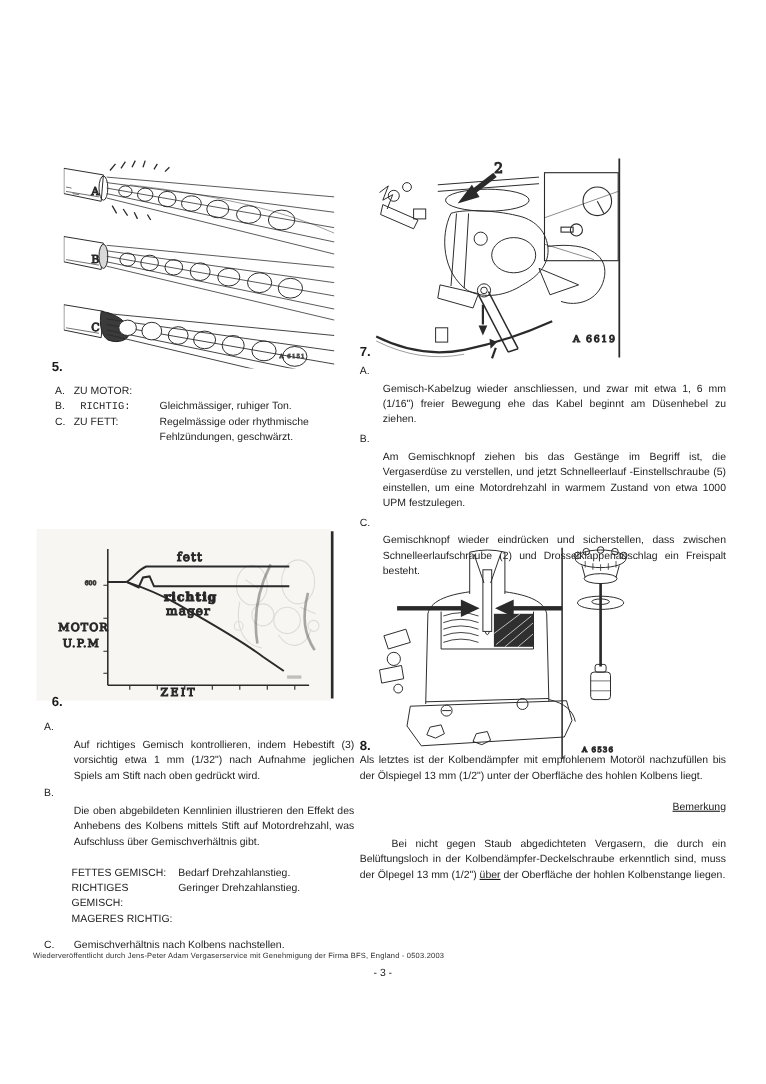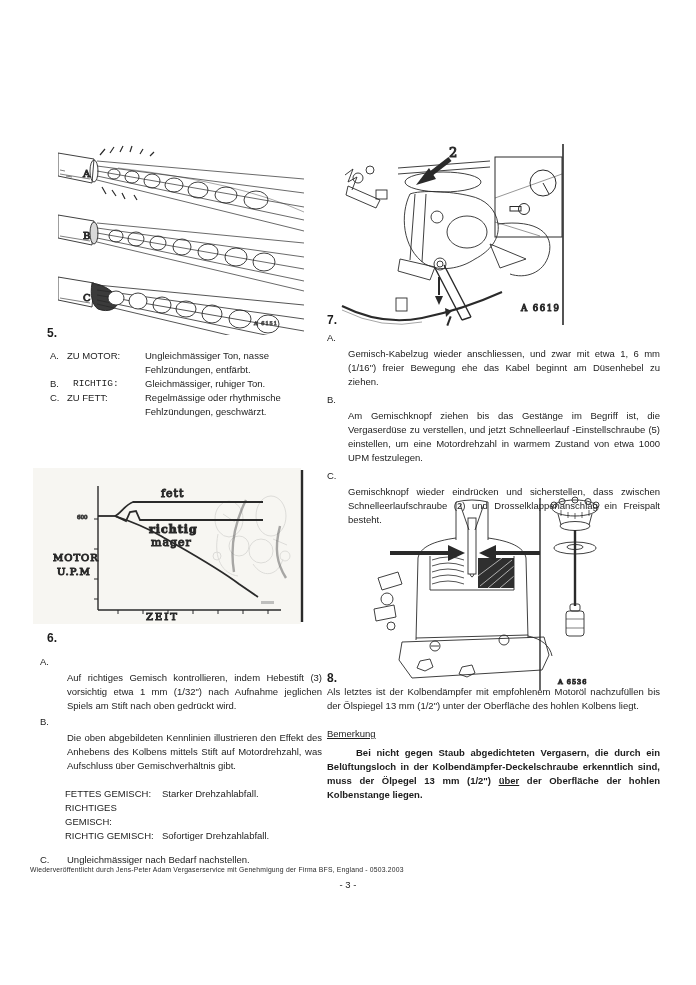--- a/index.html
+++ b/index.html
@@ -18,22 +18,22 @@
   .s5-row { display:grid; grid-template-columns:17px 78px 138px; }
   .s67-item { display:grid; }
   .s7 .s67-item { grid-template-columns:21px 1fr; margin-top:4px; }
   .s6 .s67-item { grid-template-columns:27px 1fr; margin-top:10px; }
   .s6 .s67-item + .s67-item { margin-top:2px; }
   .just { text-align:justify;margin-top:16px; }
   .mix-table { margin:14px 0 0 25px; }
   .mix-row { display:grid; grid-template-columns:97px 1fr; }
   .s6-c { margin-top:12px; }
   .s8-para1 { margin-top:0; }
-  .note-heading { margin-top:14px; text-decoration:underline; font-weight:normal; }
-  .s8-para2 { margin-top:5px; text-indent:29px;font-weight:bold; }
+  .note-heading { margin-top:14px; text-decoration:underline; font-weight:normal;text-align:right; }
+  .s8-para2 { margin-top:20px; text-indent:29px; }
   .u { text-decoration:underline; }
   .footer-credit { position:absolute; left:30px; top:866px; font-size:6.8px; color:#2a2a2a; letter-spacing:.2px; }
   .page-number { position:absolute; left:0; top:879px; width:696px; text-align:center; font-size:9.5px; }
   text { font-family:"DejaVu Serif", serif; fill:#222; }
   .figno { fill:#555; }
 </style>
 </head>
 <body>
 
 <div class="page">
@@ -143,21 +143,20 @@
       <text x="181" y="171" font-size="8.5" letter-spacing="1.5">A 6619</text>
     </svg>
   </div>
 
   <div class="sec" style="left:43px; top:326px; width:272px;">
     <div class="sec-heading" style="margin-left:4px;">5.</div>
     <div class="s5-items">
       <div class="s5-row">
         <span>A.</span>
         <span>ZU MOTOR:</span>
-        <span>Ungleichmässiger Ton, nasse Fehlzündungen, entfärbt.</span>
       </div>
       <div class="s5-row">
         <span>B.</span>
         <span style="padding-left:6px;font-family:Liberation Mono, monospace;">RICHTIG:</span>
         <span>Gleichmässiger, ruhiger Ton.</span>
       </div>
       <div class="s5-row">
         <span>C.</span>
         <span>ZU FETT:</span>
         <span>Regelmässige oder rhythmische Fehlzündungen, geschwärzt.</span>
@@ -174,21 +173,21 @@
     <div class="s67-item">
       <span>B.</span>
       <span class="just">Am Gemischknopf ziehen bis das Gestänge im Begriff ist, die Vergaserdüse zu verstellen, und jetzt Schnelleerlauf -Einstellschraube (5) einstellen, um eine Motordrehzahl in warmem Zustand von etwa 1000 UPM festzulegen.</span>
     </div>
     <div class="s67-item">
       <span>C.</span>
       <span class="just">Gemischknopf wieder eindrücken und sicherstellen, dass zwischen Schnelleerlaufschraube (2) und Drosselklappenanschlag ein Freispalt besteht.</span>
     </div>
   </div>
 
-  <div class="fig" style="left:33px; top:464px;">
+  <div class="fig" style="left:33px; top:477px;">
     <svg width="272" height="162" viewBox="0 0 272 162" fill="none" stroke="#2a2a2a">
       <rect x="0" y="4" width="268" height="156" fill="#f7f6f2" stroke="none"></rect>
       <line x1="269" y1="6" x2="269" y2="158" stroke-width="2.4"></line>
 
       <g opacity="0.18" stroke="#666" stroke-width="1">
         <ellipse cx="196" cy="55" rx="14" ry="18"></ellipse>
           <ellipse cx="238" cy="52" rx="15" ry="20"></ellipse>
         <circle cx="206" cy="82" r="10"></circle>
           <circle cx="228" cy="87" r="12"></circle>
         <path d="M185,70 C180,95 190,110 205,112 M220,100 C230,115 245,112 250,95 M190,50 l12,8 M240,75 l14,6"></path>
@@ -220,21 +219,21 @@
       <text x="128" y="33" font-size="11" letter-spacing="1">fett</text>
       <text x="116" y="69" font-size="11" letter-spacing="1" font-weight="bold">richtig</text>
       <text x="118" y="82" font-size="11" letter-spacing="1">mager</text>
       <text x="20" y="97" font-size="10" letter-spacing="1">MOTOR</text>
       <text x="24" y="111" font-size="10" letter-spacing="1">U.P.M</text>
       <text x="113" y="156" font-size="10" letter-spacing="2">ZEIT</text>
       <rect x="228" y="137" width="13" height="3" fill="#888" opacity="0.5" stroke="none"></rect>
     </svg>
   </div>
 
-  <div class="fig" style="left:372px; top:468px;">
+  <div class="fig" style="left:343px; top:468px;">
     <svg width="292" height="232" viewBox="0 0 292 232" fill="none" stroke="#2a2a2a" stroke-width="1">
       <line x1="168" y1="30" x2="168" y2="222" stroke-width="1.4"></line>
 
       <g stroke-width="0.9">
         <path d="M84,34 L84,72 M116,34 L116,72"></path>
         <path d="M84,34 Q100,30 116,34"></path>
         <path d="M88,36 L97,62 M112,36 L103,62"></path>
         <rect x="96" y="50" width="8" height="56"></rect>
         <path d="M98,106 q2,6 4,0"></path>
         <path d="M84,70 C62,73 48,79 46,90 M116,70 C138,73 152,79 154,90"></path>
@@ -294,33 +293,33 @@
       <span>A.</span>
       <span class="just">Auf richtiges Gemisch kontrollieren, indem Hebestift (3) vorsichtig etwa 1 mm (1/32") nach Aufnahme jeglichen Spiels am Stift nach oben gedrückt wird.</span>
     </div>
     <div class="s67-item">
       <span>B.</span>
       <span class="just">Die oben abgebildeten Kennlinien illustrieren den Effekt des Anhebens des Kolbens mittels Stift auf Motordrehzahl, was Aufschluss über Gemischverhältnis gibt.</span>
     </div>
     <div class="mix-table">
       <div class="mix-row">
         <span>FETTES GEMISCH:</span>
-        <span>Starker Drehzahlabfall.</span>
+        <span>Bedarf Drehzahlanstieg.</span>
       </div>
       <div class="mix-row">
         <span>RICHTIGES GEMISCH:</span>
+        <span>Geringer Drehzahlanstieg.</span>
       </div>
       <div class="mix-row">
-        <span>RICHTIG GEMISCH:</span>
-        <span>Sofortiger Drehzahlabfall.</span>
+        <span>MAGERES RICHTIG:</span>
       </div>
     </div>
     <div class="s67-item s6-c">
       <span>C.</span>
-      <span>Ungleichmässiger nach Bedarf nachstellen.</span>
+      <span>Gemischverhältnis nach Kolbens nachstellen.</span>
     </div>
   </div>
 
   <div class="sec" style="left:327px; top:671px; width:333px;">
     <div class="sec-heading">8.</div>
     <div class="s8-para1 just">Als letztes ist der Kolbendämpfer mit empfohlenem Motoröl nachzufüllen bis der Ölspiegel 13 mm (1/2") unter der Oberfläche des hohlen Kolbens liegt.</div>
     <div class="note-heading">Bemerkung</div>
     <div class="s8-para2 just"><span>Bei nicht gegen Staub abgedichteten Vergasern, die durch ein Belüftungsloch in der Kolbendämpfer-Deckelschraube erkenntlich sind, muss der Ölpegel 13 mm (1/2") </span><span class="u">über</span><span> der Oberfläche der hohlen Kolbenstange liegen.</span></div>
   </div>
 

